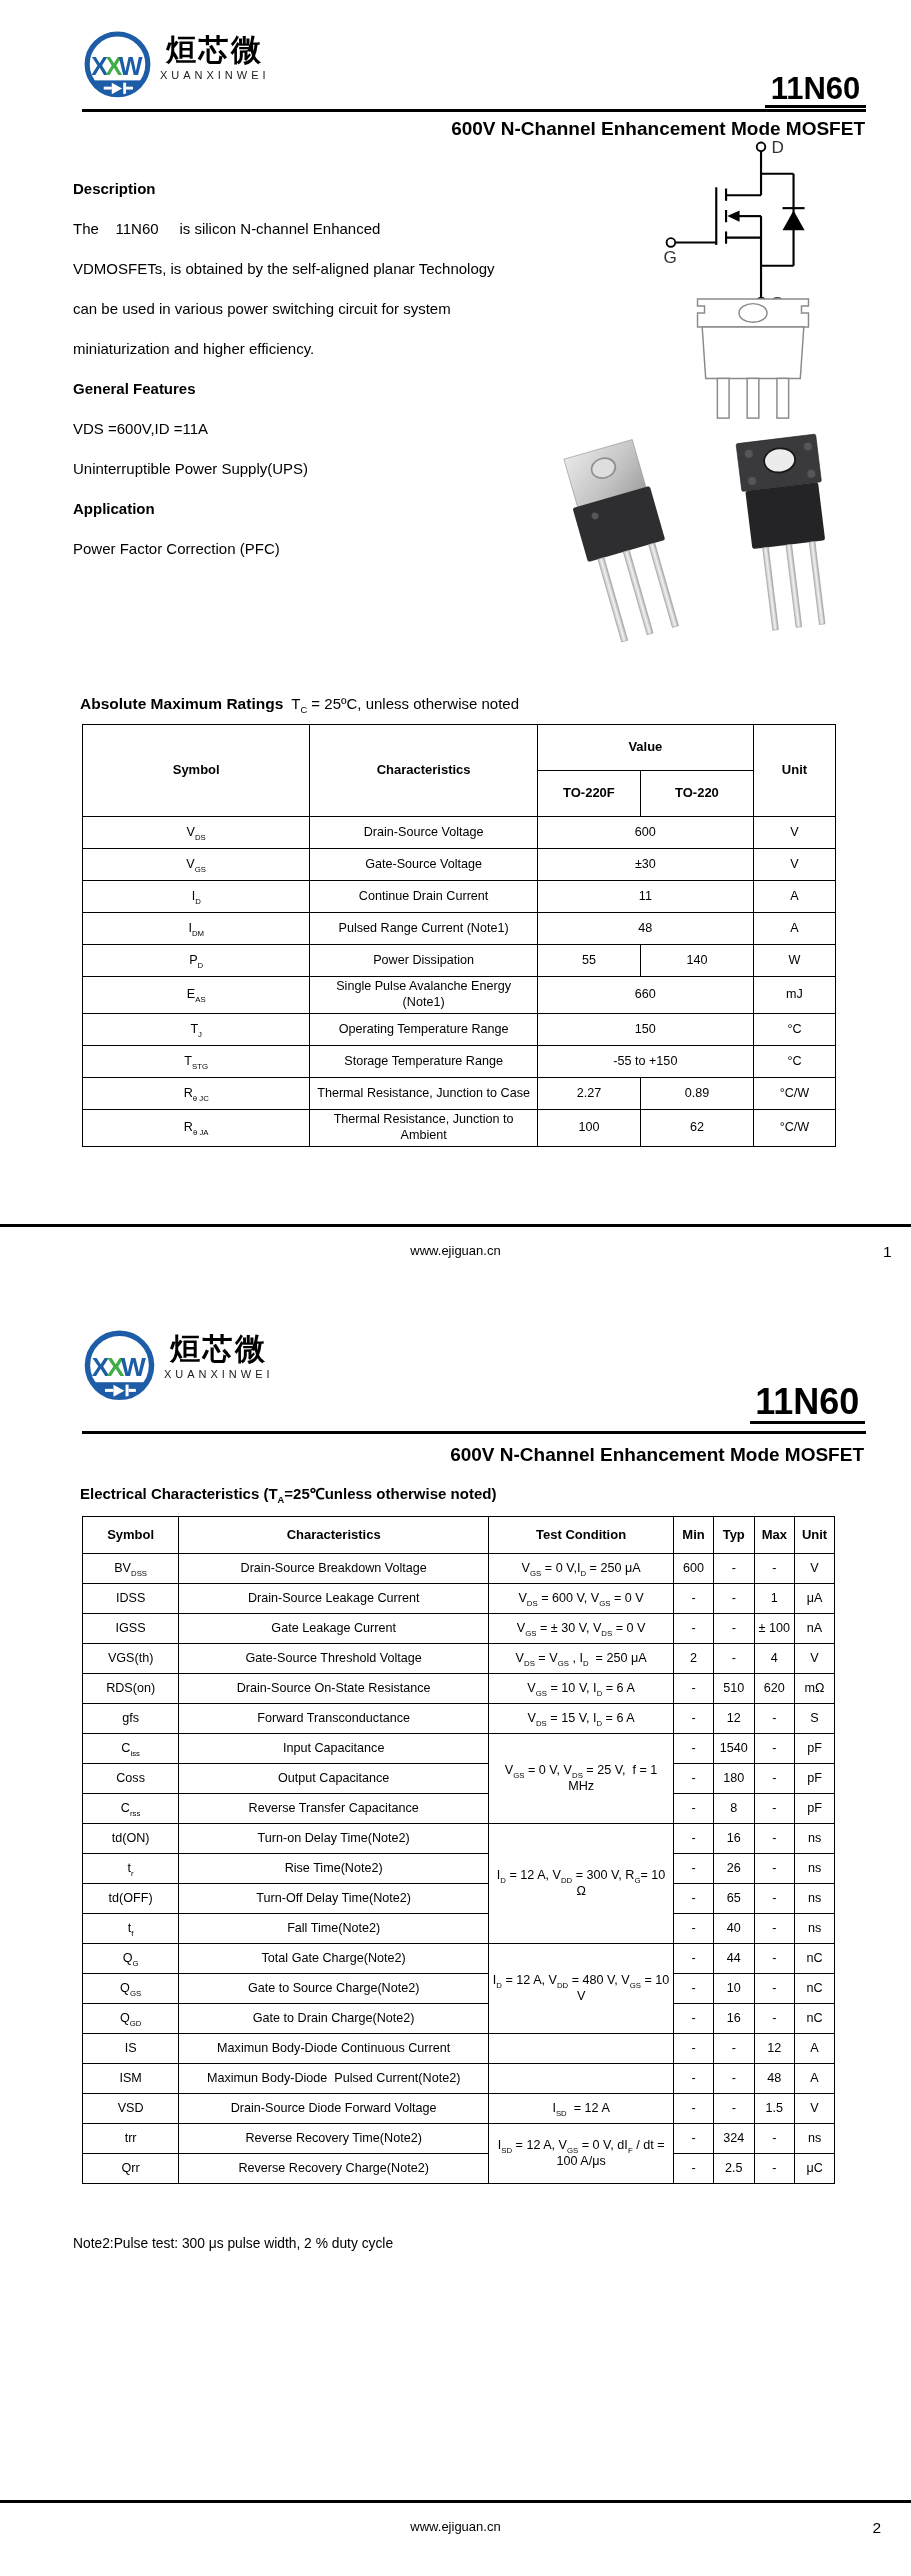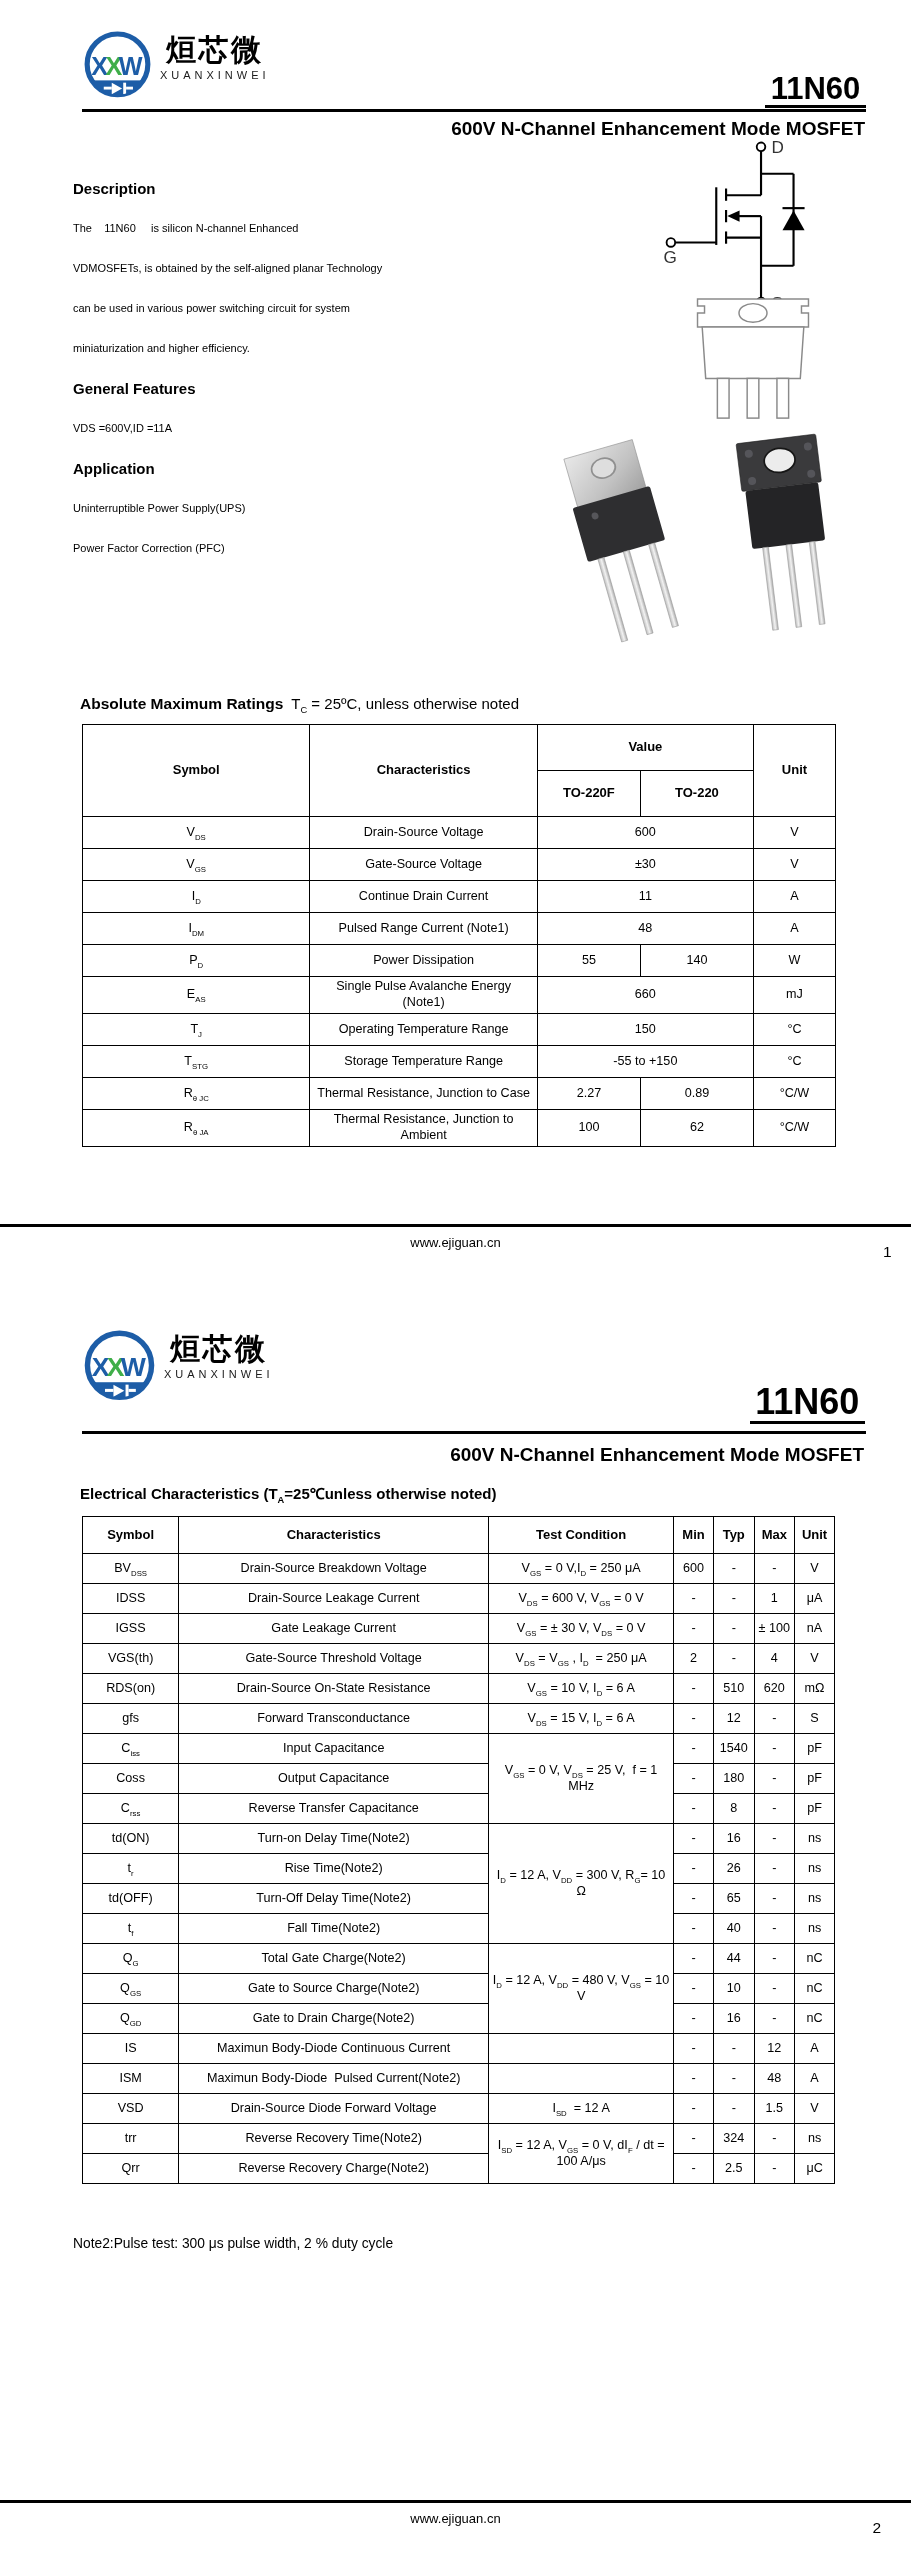--- a/index.html
+++ b/index.html
@@ -30,21 +30,21 @@
   .header-rule{position:absolute;left:82px;right:45px;height:3.4px;background:#000;}
   .p1 .header-rule{top:109px;}
   .p2 .header-rule{top:143px;}
 
   .subtitle{position:absolute;font-weight:bold;}
   .p1 .subtitle{right:46px;top:118px;font-size:19px;}
   .p2 .subtitle{right:47px;top:156px;font-size:19px;}
 
   
   .col-left{position:absolute;left:73px;top:168px;width:476px;}
-  .line{height:40px;display:flex;align-items:center;font-size:11px;white-space:pre-wrap;}
+  .line{height:40px;display:flex;align-items:center;font-size:15px;white-space:pre-wrap;}
   .line.h{font-size:15px;font-weight:bold;}
 
   
   .symbol-svg{position:absolute;left:622px;top:137px;}
   .outline-svg{position:absolute;left:680px;top:294px;}
   .photo-a{position:absolute;left:555px;top:436px;}
   .photo-b{position:absolute;left:724px;top:429px;}
 
   
   .absmax-heading{position:absolute;left:80px;top:695px;font-size:15px;white-space:pre-wrap;}
@@ -68,21 +68,21 @@
   .elec-wrap th{height:37px;}
   .elec-wrap td{height:30px;}
   sub{font-size:62%;line-height:0;}
 
   .note-text{position:absolute;left:73px;top:948px;font-size:13.8px;white-space:pre-wrap;}
 
   
   .footer-rule{position:absolute;left:0;right:0;height:3.4px;background:#000;}
   .p1 .footer-rule{top:1224px;}
   .p2 .footer-rule{top:1212px;}
-  .footer-url{position:absolute;left:0;right:0;text-align:center;font-size:13px;}
+  .footer-url{position:absolute;left:0;right:0;text-align:center;font-size:13px;margin-top:8px;}
   .p1 .footer-url{top:1235px;}
   .p2 .footer-url{top:1223px;}
   .page-num{position:absolute;font-size:15.5px;}
   .p1 .page-num{right:19.5px;top:1243px;}
   .p2 .page-num{right:30px;top:1231px;}
 </style>
 </head>
 <body>
 
 <div class="page p1">
@@ -119,22 +119,22 @@
   <div class="subtitle">600V N-Channel Enhancement Mode MOSFET</div>
 
   <div class="col-left">
     <div class="line h">Description</div>
     <div class="line">The    11N60     is silicon N-channel Enhanced</div>
     <div class="line">VDMOSFETs, is obtained by the self-aligned planar Technology</div>
     <div class="line">can be used in various power switching circuit for system</div>
     <div class="line">miniaturization and higher efficiency.</div>
     <div class="line h">General Features</div>
     <div class="line">VDS =600V,ID =11A</div>
+    <div class="line">Uninterruptible Power Supply(UPS)</div>
     <div class="line h">Application</div>
-    <div class="line">Uninterruptible Power Supply(UPS)</div>
     <div class="line">Power Factor Correction (PFC)</div>
   </div>
 
   <svg class="symbol-svg" width="229" height="184" viewBox="0 0 330 300">
     <g stroke="#000" stroke-width="3.5" fill="none">
       <circle cx="205" cy="16" r="7" stroke-width="3"></circle>
       <line x1="205" y1="23" x2="205" y2="95"></line>
       <line x1="205" y1="95" x2="148" y2="95"></line>
       <line x1="148" y1="84" x2="148" y2="104"></line>
       <line x1="148" y1="119" x2="148" y2="139"></line>

